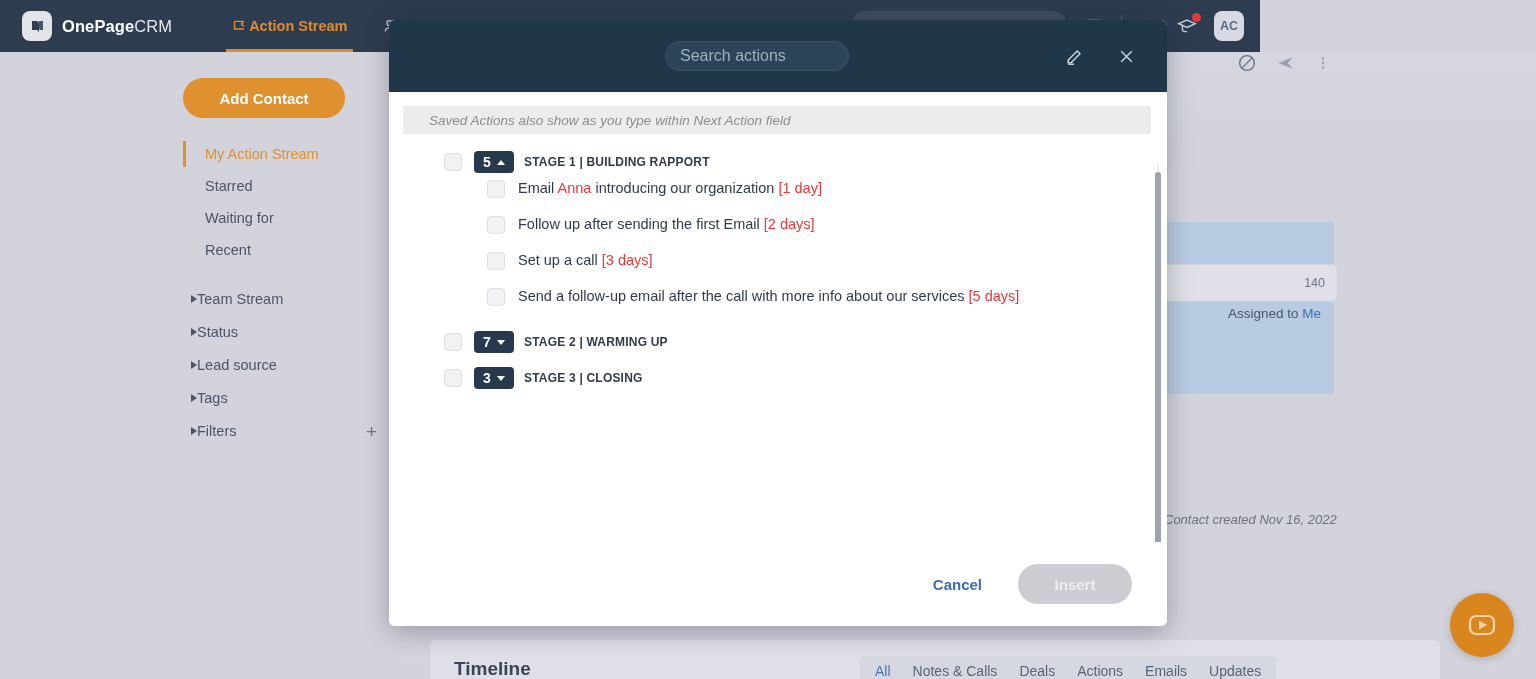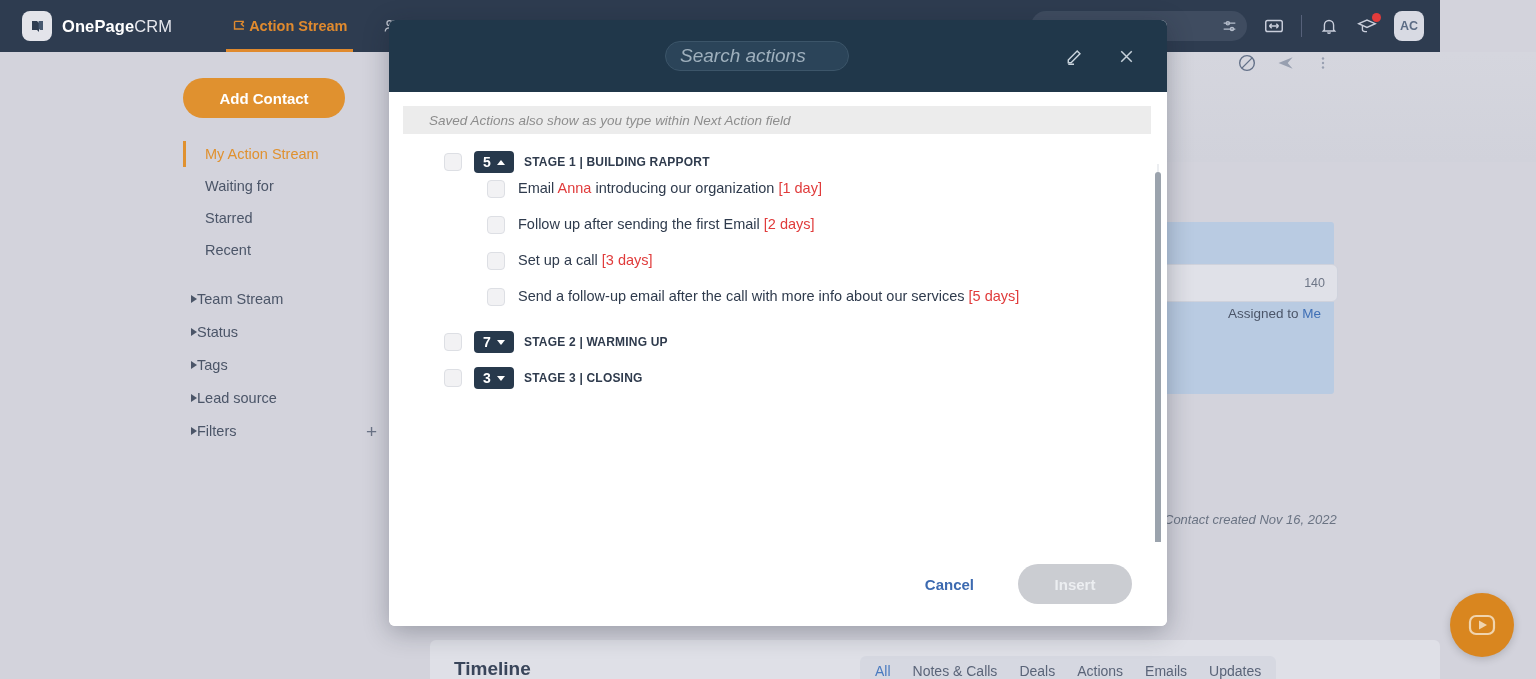--- a/index.html
+++ b/index.html
@@ -8,21 +8,21 @@
     overflow: hidden;
     font-family: "Liberation Sans", sans-serif;
     background: #d3d3dc;
   }
   #app { position: relative; width: 1536px; height: 679px; }
 
   
   .bg-layer { position: absolute; inset: 0; }
 
   .topbar {
-    position: absolute; top: 0; left: 0; width: 1440px; height: 52px;
+    position: absolute; top: 0; left: 0; width: 1260px; height: 52px;
     background: #2e3c50; display: flex; align-items: center;
   }
   .brand { display: flex; align-items: center; gap: 10px; margin-left: 22px; }
   .brand-logo {
     width: 30px; height: 30px; border-radius: 8px; background: #e3e4ea;
     display: flex; align-items: center; justify-content: center;
   }
   .brand-text { font-size: 16.5px; color: #fff; letter-spacing: .1px; }
   .brand-text b { font-weight: 700; }
   .brand-text span { font-weight: 400; color: #e7e8ee; }
@@ -156,21 +156,21 @@
   .modal-head {
     height: 72px; background: #20374a; flex: 0 0 72px;
     display: flex; align-items: center; padding: 0 30px;
   }
   .modal-title { font-size: 25px; font-weight: 700; color: #fff; letter-spacing: .2px; }
   .modal-search {
     width: 184px; height: 30px; border-radius: 15px; background: #2b4459;
     border: 1px solid #3c5569; margin-left: 246px;
     display: flex; align-items: center; padding: 0 14px;
   }
-  .modal-search .ph { font-size: 19px; font-style: italic; color: #9fb0bd; }
+  .modal-search .ph { font-size: 16px; color: #9fb0bd; }
   .head-actions { margin-left: auto; display: flex; align-items: center; gap: 30px; }
   .head-ico { color: #c7d2db; display: block; }
 
   .modal-body { flex: 1; position: relative; overflow: hidden; }
   .hint-bar {
     margin: 14px 16px 0 14px; height: 28px; background: #ececec;
     display: flex; align-items: center; padding-left: 26px;
     font-size: 13.5px; font-style: italic; color: #8d8d8d;
   }
 
@@ -201,21 +201,21 @@
   .action-label .days { color: #e03b3b; }
 
   .mscroll {
     position: absolute; right: 6px; top: 80px; width: 6px; height: 400px;
     background: #9ba3ad; border-radius: 3px;
   }
   .mtrack { position: absolute; right: 8px; top: 72px; bottom: 84px; width: 2px; background: #eceef1; }
 
   .modal-foot {
     height: 84px; flex: 0 0 84px; display: flex; align-items: center;
-    justify-content: flex-end; padding-right: 35px; gap: 28px; background: #fff;
+    justify-content: flex-end; padding-right: 35px; gap: 20px; background: #fff;
   }
   .btn-cancel { font-size: 15px; font-weight: 700; color: #3c6ab0; padding: 8px 16px; }
   .btn-insert {
     width: 114px; height: 40px; border-radius: 20px; background: #cbcdd2;
     color: #eceef1; font-size: 15px; font-weight: 700;
     display: flex; align-items: center; justify-content: center;
   }
 </style>
 </head>
 <body>
@@ -304,39 +304,39 @@
           <div class="dot-badge"></div>
         </div>
         <div class="avatar">AC</div>
       </div>
     </div>
 
     <div class="sidebar">
       <div class="add-contact">Add Contact</div>
       <div class="side-list">
         <div class="side-link active">My Action Stream</div>
+        <div class="side-link">Starred</div>
         <div class="side-link">Waiting for</div>
-        <div class="side-link">Starred</div>
         <div class="side-link">Recent</div>
 
         <div class="side-group first">
           <span class="caret-r"></span>
           <span>Team Stream</span>
         </div>
         <div class="side-group">
           <span class="caret-r"></span>
           <span>Status</span>
         </div>
         <div class="side-group">
           <span class="caret-r"></span>
-          <span>Tags</span>
+          <span>Lead source</span>
         </div>
         <div class="side-group">
           <span class="caret-r"></span>
-          <span>Lead source</span>
+          <span>Tags</span>
         </div>
         <div class="side-group" style="position:relative;">
           <span class="caret-r"></span>
           <span>Filters</span>
           <span class="plus-btn">+</span>
         </div>
       </div>
     </div>
 
     <div class="content-top">

